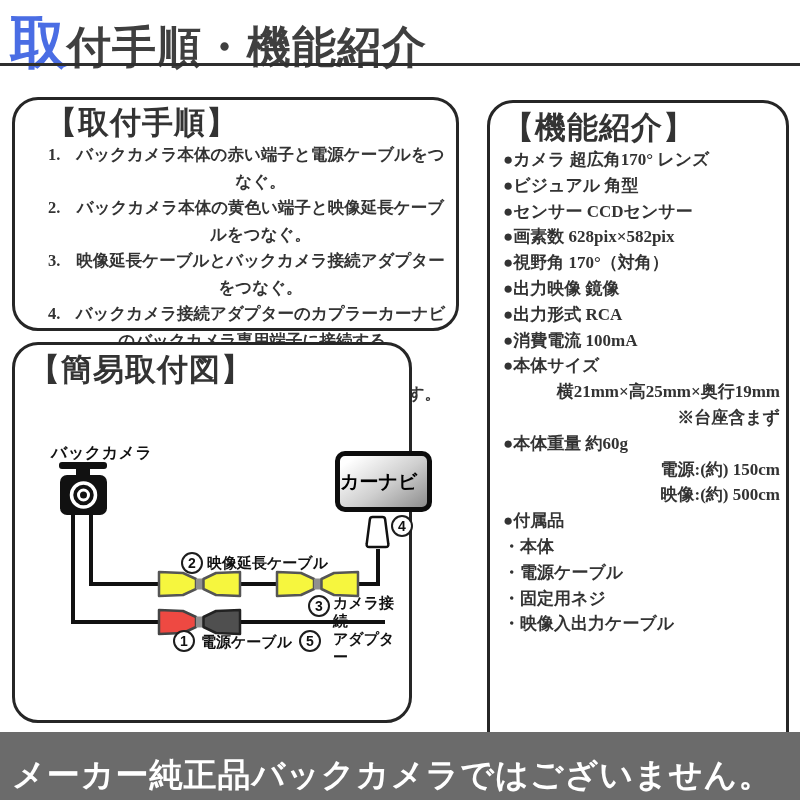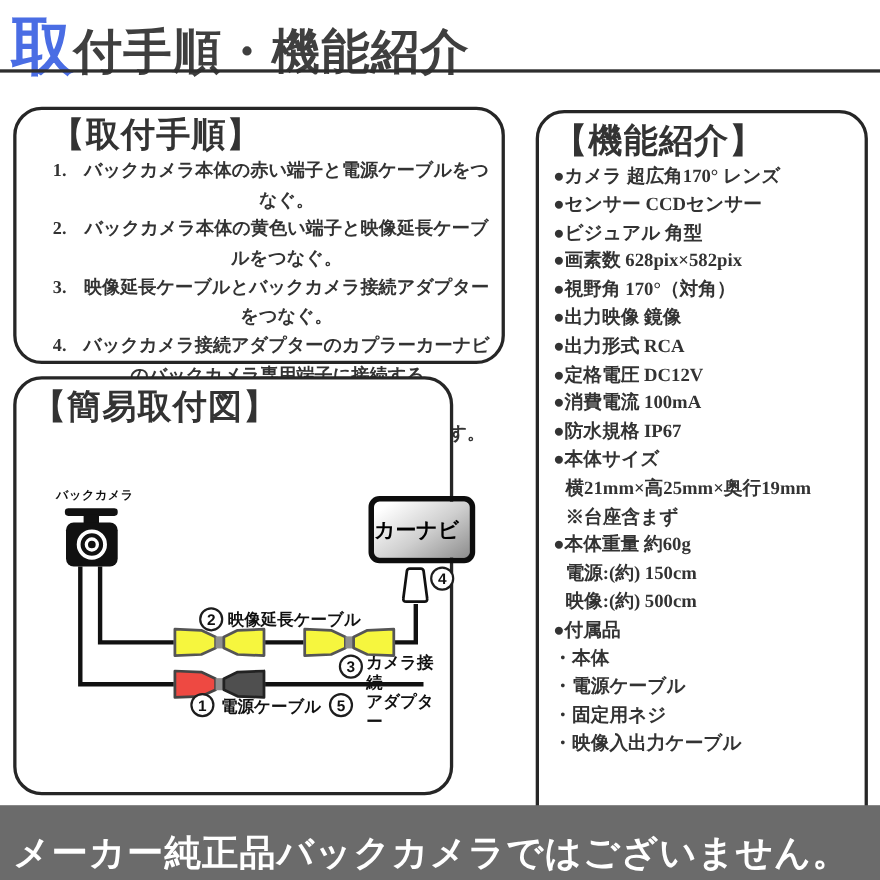--- a/index.html
+++ b/index.html
@@ -19,27 +19,27 @@
   .panel-diagram{left:12px;top:342px;width:400px;height:381px;}
   .panel-features{left:487px;top:100px;width:302px;height:684px;padding:6px 6px 0 13px;}
   .panel-heading{font-size:31px;font-weight:bold;color:#333;letter-spacing:1px;line-height:38px;}
   
   .step{display:flex;font-size:16.5px;font-weight:bold;color:#333;line-height:26.5px;}
   .step .num{flex:none;width:25px;padding-left:2px;}
   .step .txt{flex:1;text-align:center;}
   .steps-note{font-size:16.5px;font-weight:bold;color:#333;line-height:26.5px;padding-left:27px;}
   
   .feat{font-size:17px;font-weight:bold;color:#333;line-height:25.8px;white-space:nowrap;}
-  .feat.indent{padding-left:11px;}
+  .feat.indent{padding-left:11px;text-align:right;}
   
   .diagram-heading{position:absolute;left:14px;top:6px;}
   .diagram-svg{position:absolute;left:0;top:0;width:447px;height:381px;}
   .dlabel{position:absolute;font-family:"Liberation Sans","DejaVu Sans",sans-serif;
           font-weight:bold;color:#111;font-size:15px;white-space:nowrap;}
-  .dlabel.small{font-size:11px;letter-spacing:0.5px;text-align:right;}
+  .dlabel.small{font-size:16px;letter-spacing:0.5px;text-align:right;}
   .dlabel.two-line{white-space:pre-line;line-height:18px;}
   .callout{position:absolute;width:22px;height:22px;border:2px solid #1d1d1d;border-radius:50%;
            background:#fff;box-sizing:border-box;display:flex;align-items:center;justify-content:center;
            font-family:"Liberation Sans","DejaVu Sans",sans-serif;font-weight:bold;font-size:14px;color:#111;}
   .navi-box{position:absolute;left:320px;top:106px;width:97px;height:61px;box-sizing:border-box;
             border:5px solid #0d0d0d;border-radius:10px;
             background:linear-gradient(145deg,#ffffff 10%,#cfcfcf 55%,#8d8d8d 100%);
             display:flex;align-items:center;
             font-family:"Liberation Sans","DejaVu Sans",sans-serif;font-weight:bold;font-size:19px;color:#000;}
   
@@ -144,29 +144,27 @@
     <span>1</span>
   </div>
   <div class="callout" style="left:284px;top:285px;">
     <span>5</span>
   </div>
 </div>
 
 <div class="panel panel-features">
   <div class="panel-heading">【機能紹介】</div>
   <div class="feat">●カメラ 超広角170° レンズ</div>
+  <div class="feat">●ビジュアル 角型</div>
   <div class="feat">●センサー CCDセンサー</div>
-  <div class="feat">●ビジュアル 角型</div>
   <div class="feat">●画素数 628pix×582pix</div>
   <div class="feat">●視野角 170°（対角）</div>
   <div class="feat">●出力映像 鏡像</div>
   <div class="feat">●出力形式 RCA</div>
-  <div class="feat">●定格電圧 DC12V</div>
   <div class="feat">●消費電流 100mA</div>
-  <div class="feat">●防水規格 IP67</div>
   <div class="feat">●本体サイズ</div>
   <div class="feat indent">横21mm×高25mm×奥行19mm</div>
   <div class="feat indent">※台座含まず</div>
   <div class="feat">●本体重量 約60g</div>
   <div class="feat indent">電源:(約) 150cm</div>
   <div class="feat indent">映像:(約) 500cm</div>
   <div class="feat">●付属品</div>
   <div class="feat">・本体</div>
   <div class="feat">・電源ケーブル</div>
   <div class="feat">・固定用ネジ</div>

